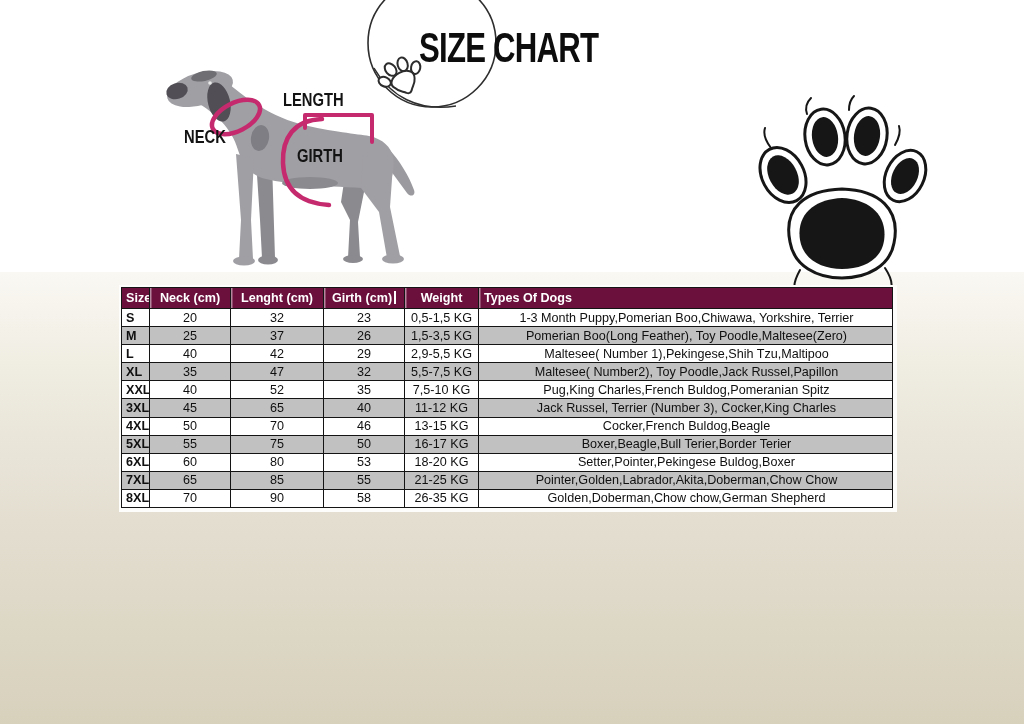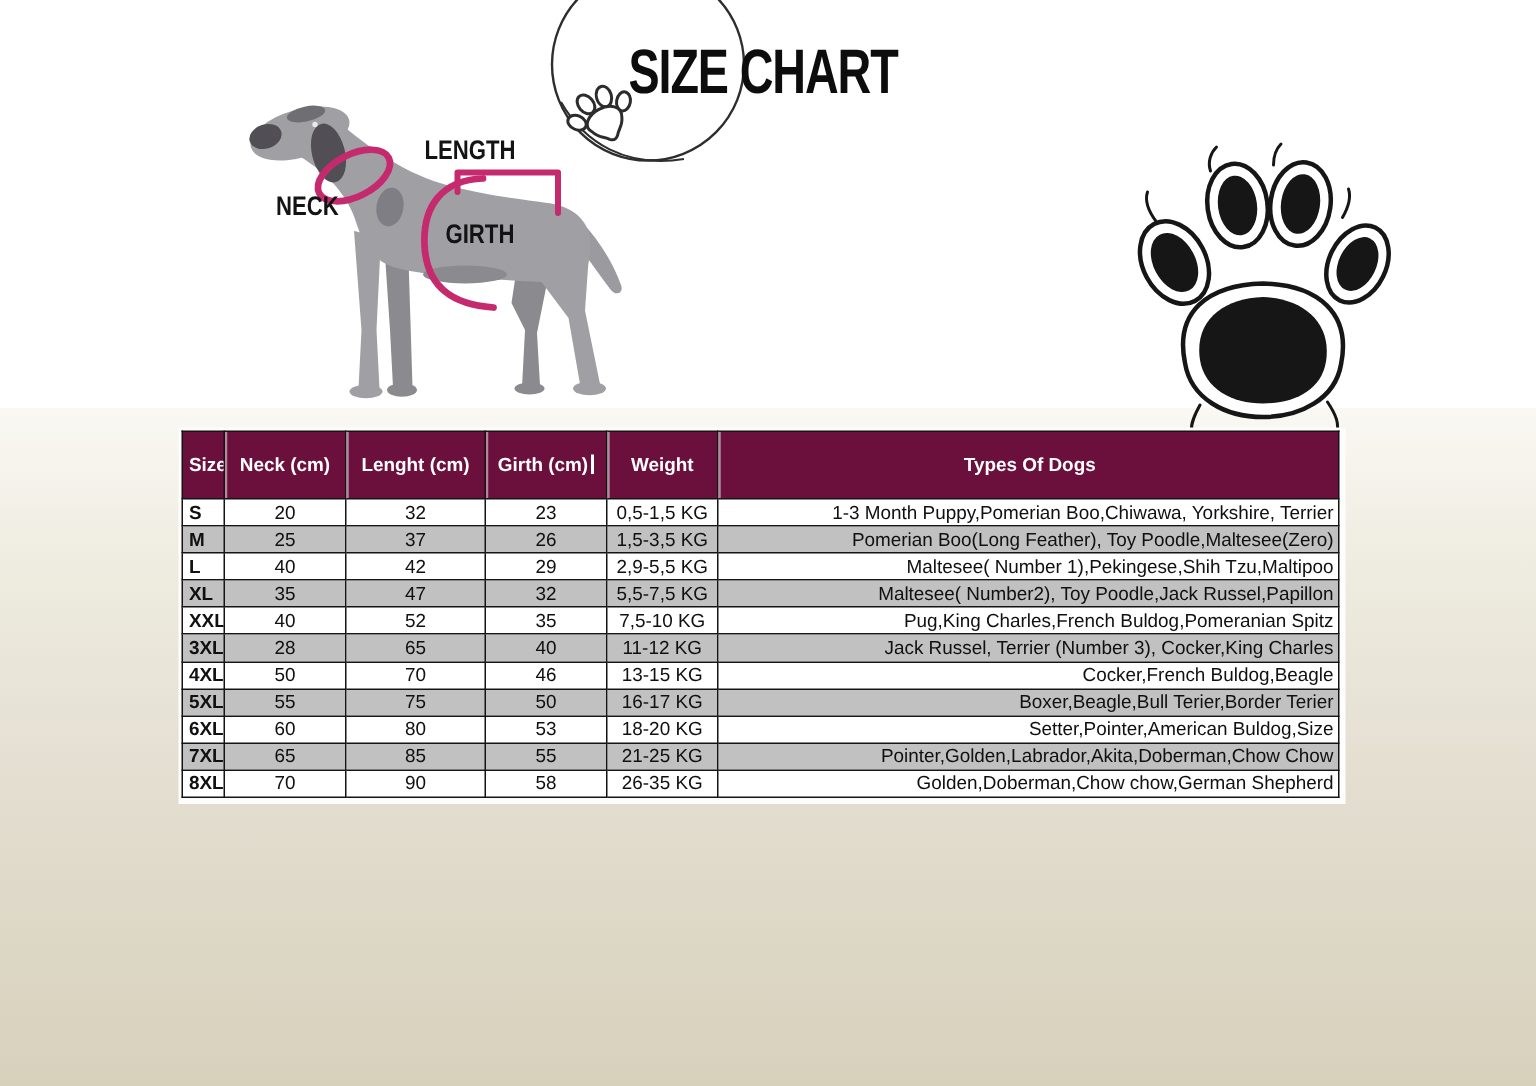--- a/index.html
+++ b/index.html
@@ -36,29 +36,29 @@
     padding:2px 4px 4px 2px;
   }
   table.size-table{border-collapse:collapse;table-layout:fixed;width:771px;}
   .size-table th,.size-table td{
     border:1.4px solid #141414;
     font-size:12.6px;color:#101010;
     overflow:hidden;white-space:nowrap;
   }
   .size-table thead th{
     background:#6b0f3c;color:#ffffff;font-weight:bold;height:20px;
-    text-align:center;padding:12px 3px;
+    text-align:center;padding:0 3px;
   }
   .size-table thead th:not(:first-child){box-shadow:inset 1.5px 0 0 rgba(255,255,255,0.5);}
-  .size-table thead th.h-types{text-align:center;padding-left:5px;}
+  .size-table thead th.h-types{text-align:left;padding-left:5px;}
   .size-table thead th.h-size{text-align:left;padding-left:4px;}
   .size-table td{height:17.1px;padding:0 3px;text-align:center;background:#ffffff;}
   .size-table tbody tr:nth-child(even) td{background:#c2c1c1;}
   .size-table td.col-size{font-weight:bold;text-align:left;padding-left:4px;}
-  .size-table td.col-types{text-align:right;padding-left:5px;margin-left:22px;}
+  .size-table td.col-types{text-align:center;padding-left:5px;margin-left:22px;}
   .text-cursor{
     display:inline-block;width:2px;height:13px;background:#ffffff;
     margin-left:2px;vertical-align:-2px;
   }
 </style>
 </head>
 <body>
 
 <div>
 
@@ -192,21 +192,21 @@
           <tr>
             <td class="col-size">XXL</td>
             <td class="col-neck">40</td>
             <td class="col-length">52</td>
             <td class="col-girth">35</td>
             <td class="col-weight">7,5-10 KG</td>
             <td class="col-types">Pug,King Charles,French Buldog,Pomeranian Spitz</td>
           </tr>
           <tr>
             <td class="col-size">3XL</td>
-            <td class="col-neck">28</td>
+            <td class="col-neck">45</td>
             <td class="col-length">65</td>
             <td class="col-girth">40</td>
             <td class="col-weight">11-12 KG</td>
             <td class="col-types">Jack Russel, Terrier (Number 3), Cocker,King Charles</td>
           </tr>
           <tr>
             <td class="col-size">4XL</td>
             <td class="col-neck">50</td>
             <td class="col-length">70</td>
             <td class="col-girth">46</td>
@@ -220,21 +220,21 @@
             <td class="col-girth">50</td>
             <td class="col-weight">16-17 KG</td>
             <td class="col-types">Boxer,Beagle,Bull Terier,Border Terier</td>
           </tr>
           <tr>
             <td class="col-size">6XL</td>
             <td class="col-neck">60</td>
             <td class="col-length">80</td>
             <td class="col-girth">53</td>
             <td class="col-weight">18-20 KG</td>
-            <td class="col-types">Setter,Pointer,American Buldog,Size</td>
+            <td class="col-types">Setter,Pointer,Pekingese Buldog,Boxer</td>
           </tr>
           <tr>
             <td class="col-size">7XL</td>
             <td class="col-neck">65</td>
             <td class="col-length">85</td>
             <td class="col-girth">55</td>
             <td class="col-weight">21-25 KG</td>
             <td class="col-types">Pointer,Golden,Labrador,Akita,Doberman,Chow Chow</td>
           </tr>
           <tr>

